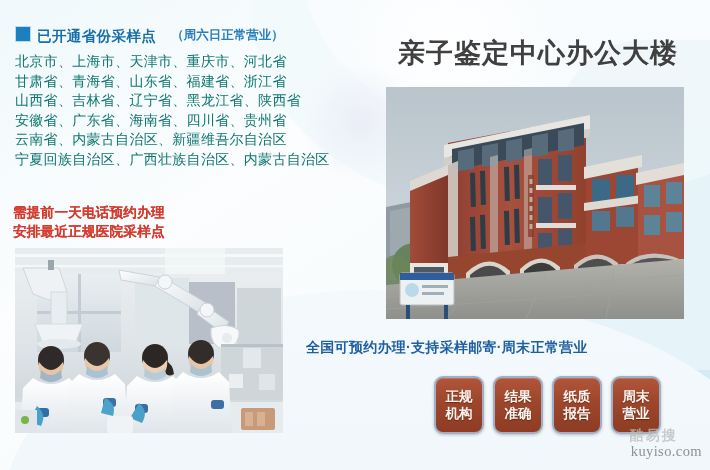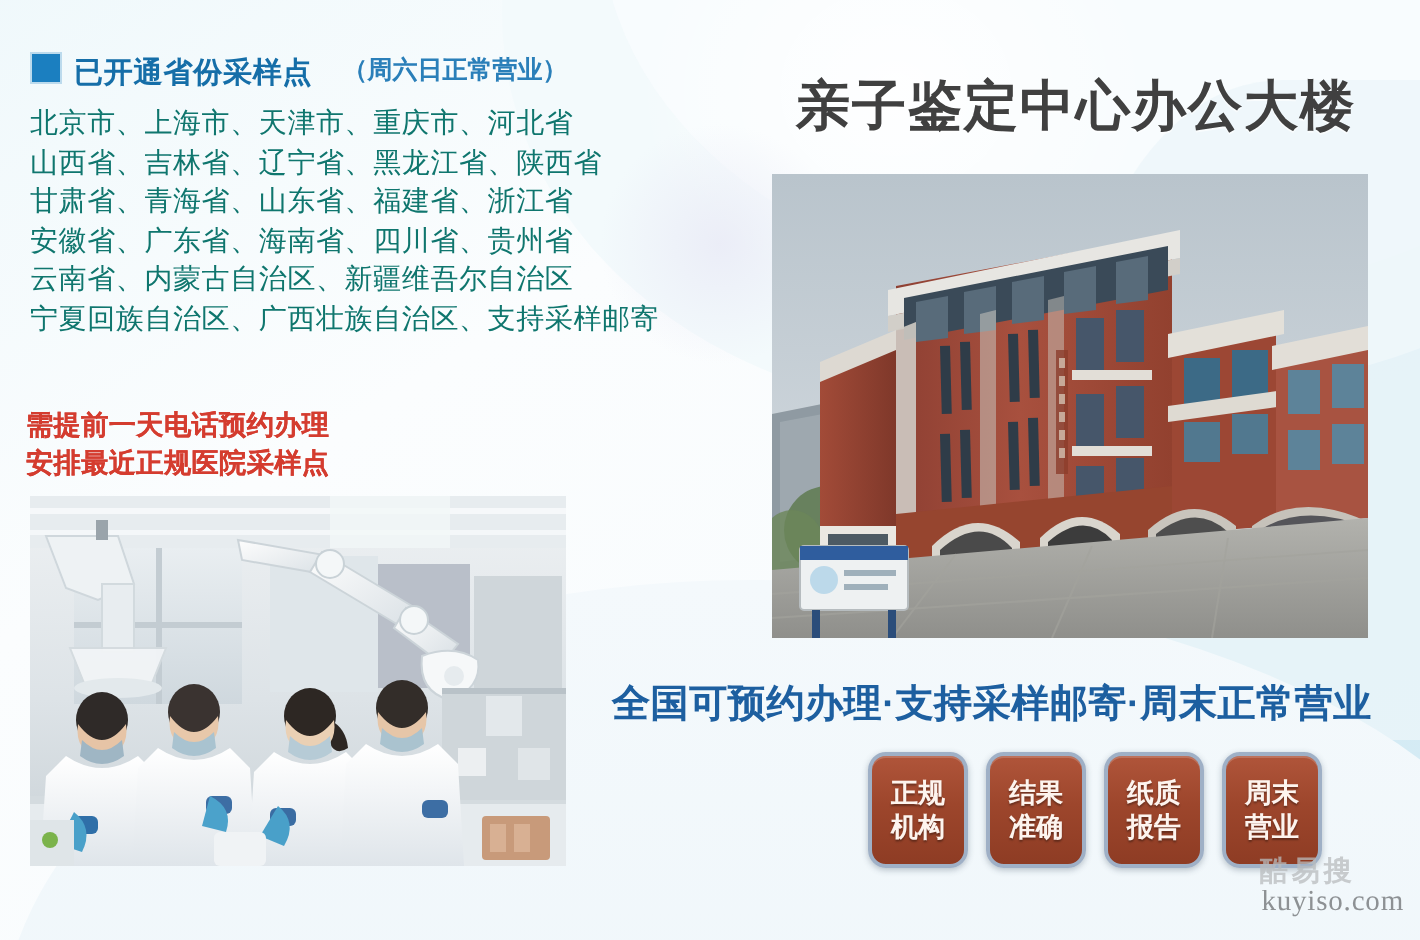--- a/index.html
+++ b/index.html
@@ -101,21 +101,21 @@
   }
 
   .bldg-photo{
     position:absolute;left:386px;top:87px;width:298px;height:232px;
     overflow:hidden;background:#9aa6ae;
   }
   .bldg-photo svg{display:block;width:100%;height:100%;}
 
   .tagline{
     position:absolute;left:306px;top:339px;
-    font-size:19px;font-weight:bold;color:#1d5fa0;letter-spacing:.3px;
+    font-size:14px;font-weight:bold;color:#1d5fa0;letter-spacing:.3px;
     white-space:nowrap;
   }
 
   .badges{
     position:absolute;left:434px;top:376px;display:flex;gap:9px;
   }
   .badge{
     width:46px;height:54px;border-radius:9px;
     background:linear-gradient(180deg,#b0553a 0%,#9d462c 45%,#8e3c24 100%);
     border:2.5px solid #9fb0c6;
@@ -159,25 +159,25 @@
   <div class="left-col">
 
     <div class="section-head">
       <div class="bullet-sq"></div>
       <span class="head-main">已开通省份采样点</span>
       <span class="head-sub">（周六日正常营业）</span>
     </div>
 
     <div class="prov-list">
       <div class="prov-row">北京市、上海市、天津市、重庆市、河北省</div>
+      <div class="prov-row">甘肃省、青海省、山东省、福建省、浙江省</div>
       <div class="prov-row">山西省、吉林省、辽宁省、黑龙江省、陕西省</div>
-      <div class="prov-row">甘肃省、青海省、山东省、福建省、浙江省</div>
       <div class="prov-row">安徽省、广东省、海南省、四川省、贵州省</div>
       <div class="prov-row">云南省、内蒙古自治区、新疆维吾尔自治区</div>
-      <div class="prov-row">宁夏回族自治区、广西壮族自治区、支持采样邮寄</div>
+      <div class="prov-row">宁夏回族自治区、广西壮族自治区、内蒙古自治区</div>
     </div>
 
     <div class="red-note">
       <div class="red-line">需提前一天电话预约办理</div>
       <div class="red-line">安排最近正规医院采样点</div>
     </div>
 
     <div class="lab-photo">
       <svg viewBox="0 0 268 185" preserveAspectRatio="xMidYMid slice">
         <defs>

